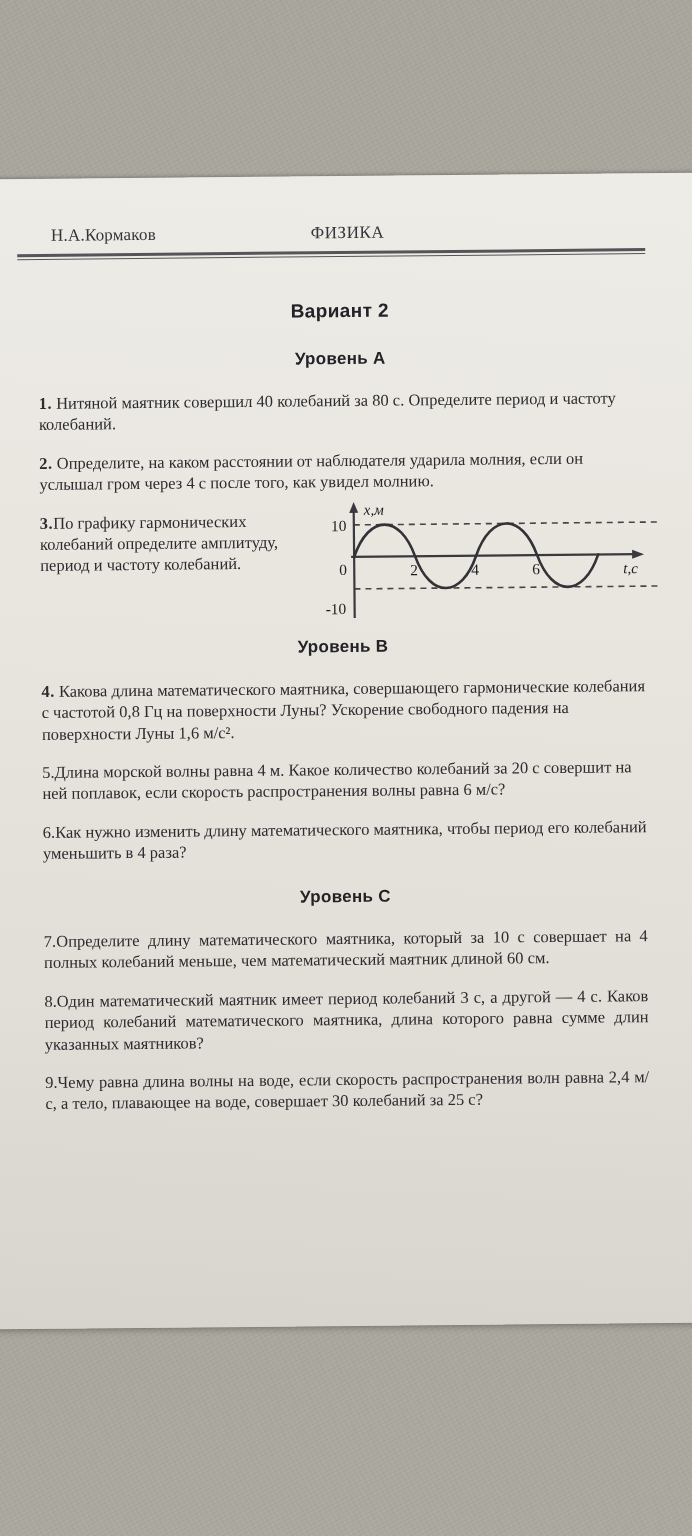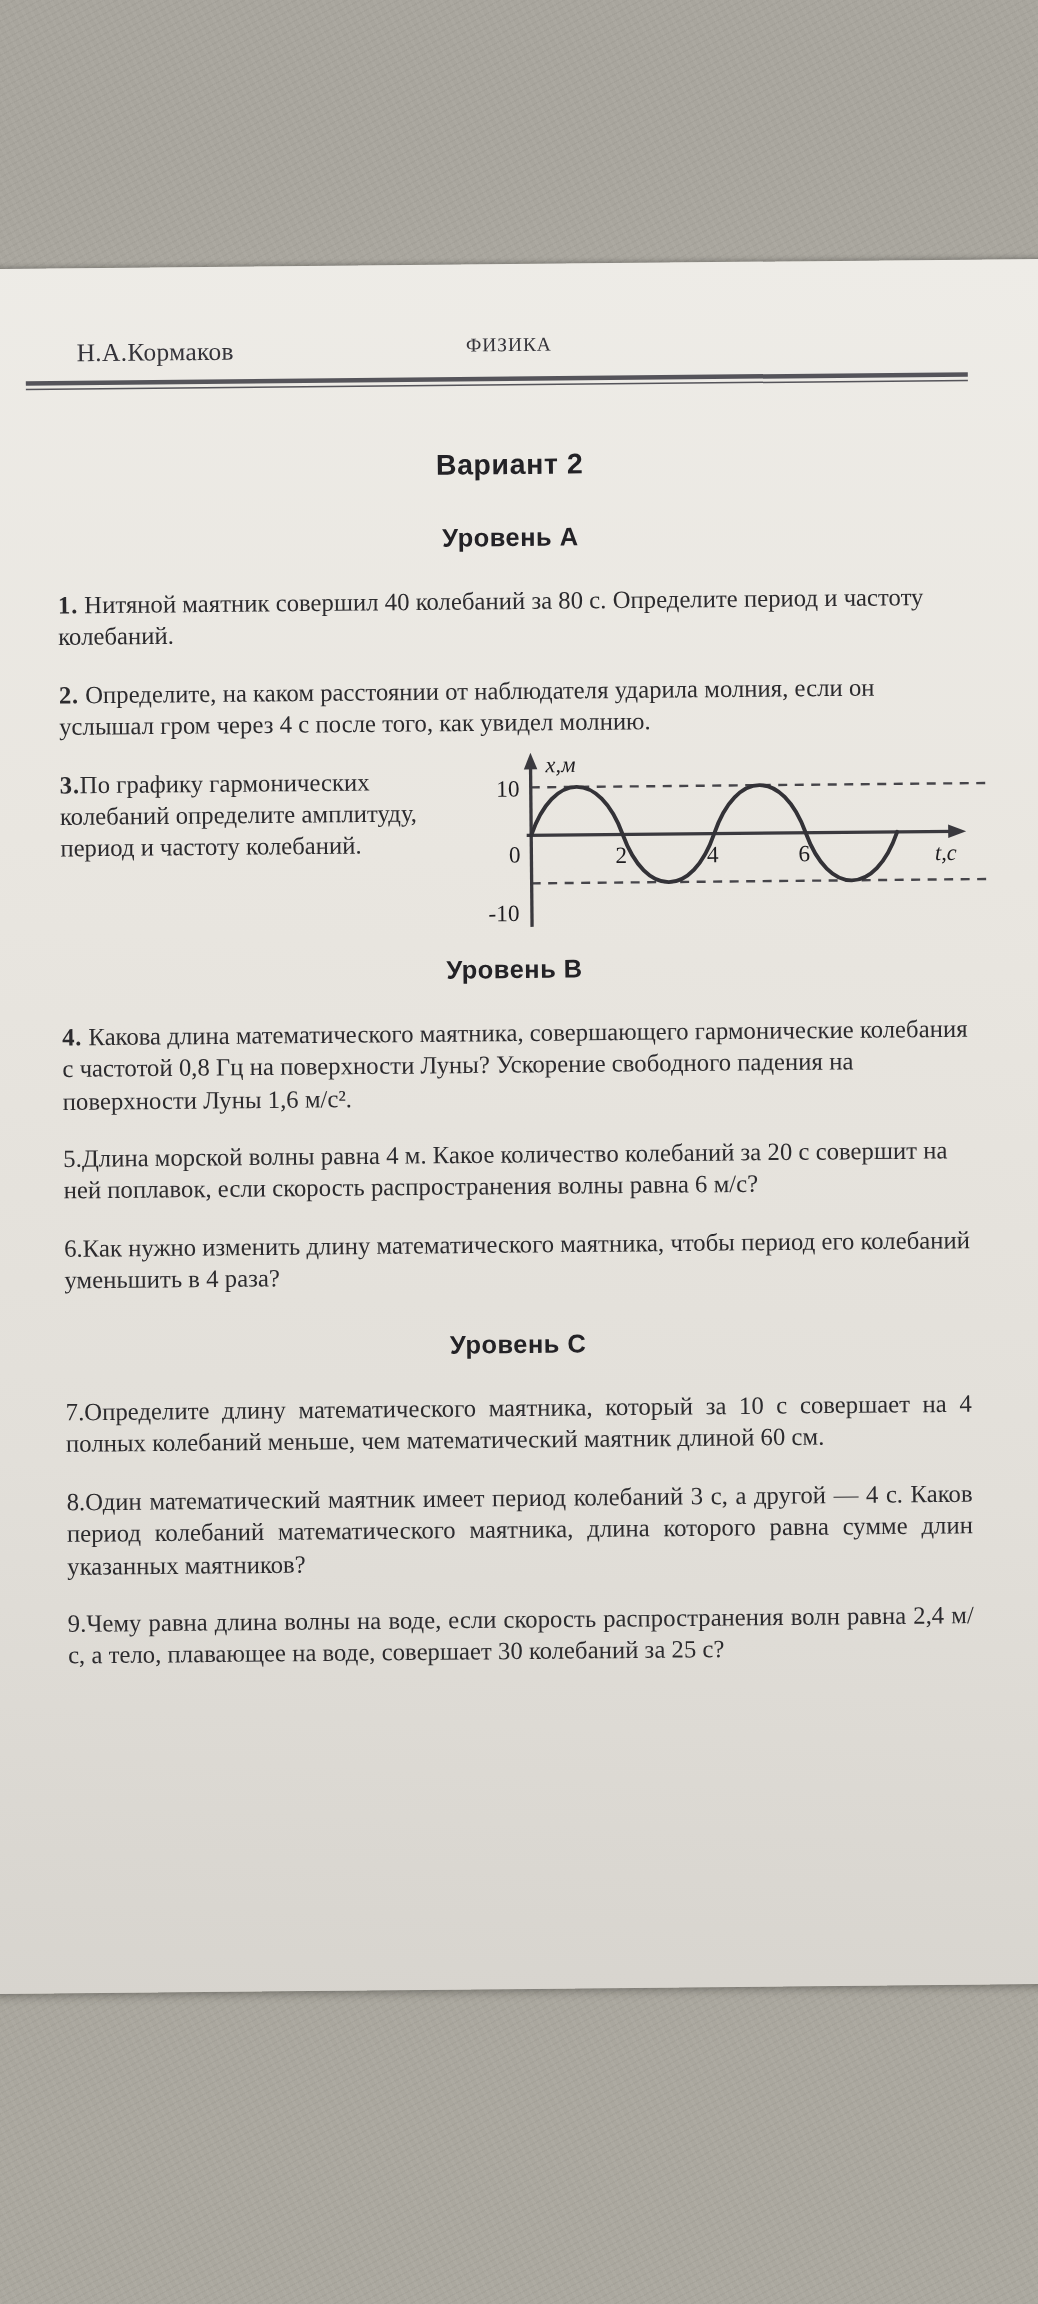--- a/index.html
+++ b/index.html
@@ -18,21 +18,21 @@
   .paper{
     position:absolute;left:-12px;top:176px;width:716px;height:1150px;
     transform:rotate(-0.55deg);
     background:linear-gradient(183deg,#eeece7 0%,#e9e6e0 35%,#e2dfd9 70%,#d7d4ce 100%);
     box-shadow:0 2px 6px rgba(40,40,38,.35), 0 -1px 3px rgba(40,40,38,.25);
     color:#2c2b2e;
   }
   .content{padding:46px 58px 0 54px;font-size:16.5px;line-height:1.3;}
   .header-row{position:relative;height:22px;margin:0 0 7px 14px;}
   .author{font-size:17px;letter-spacing:.2px;color:#35343a;}
-  .subject{position:absolute;left:44%;top:0;font-size:13px;letter-spacing:.6px;color:#35343a;}
+  .subject{position:absolute;left:44%;top:0;font-size:17px;letter-spacing:.6px;color:#35343a;}
   .rule{margin-left:-20px;margin-right:-4px;}
   .rule .l1{height:2.5px;background:#55545a;}
   .rule .l2{height:1.5px;background:#55545a;margin-top:2px;}
   .h-variant{
     text-align:center;margin-top:42px;font-family:"Liberation Sans","DejaVu Sans",sans-serif;
     font-weight:bold;font-size:19px;color:#232226;letter-spacing:.4px;
   }
   .h-level{
     text-align:center;margin-top:24px;margin-bottom:20px;
     font-family:"Liberation Sans","DejaVu Sans",sans-serif;

